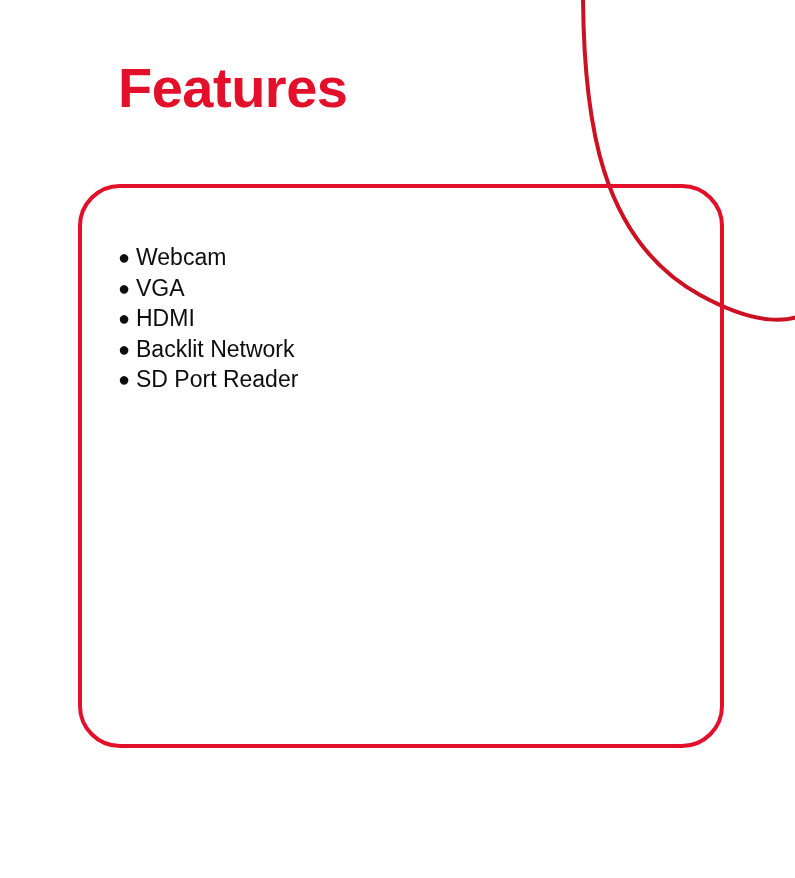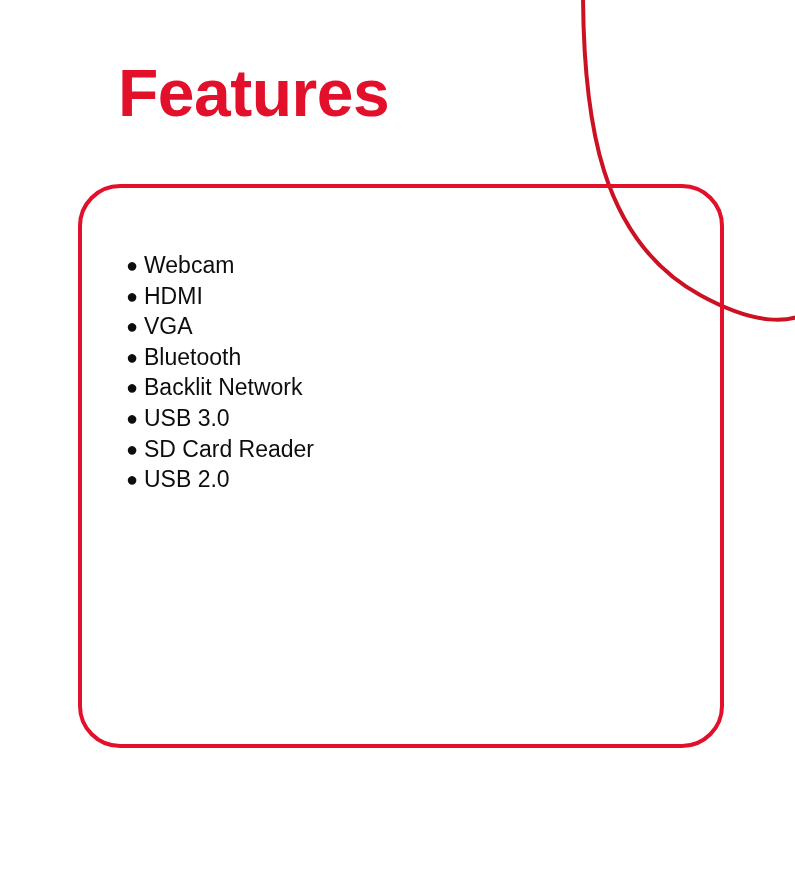--- a/index.html
+++ b/index.html
@@ -25,21 +25,21 @@
     top: 0;
     left: 0;
     width: 795px;
     height: 878px;
     pointer-events: none;
   }
   .title {
     position: absolute;
     left: 118px;
     top: 60px;
-    font-size: 66px;
+    font-size: 56px;
     font-weight: bold;
     color: #e2102a;
     letter-spacing: -0.5px;
     line-height: 1;
     font-family: "Liberation Sans", sans-serif;
   }
   .feature-box {
     position: absolute;
     left: 78px;
     top: 184px;
@@ -47,21 +47,21 @@
     height: 564px;
     border: 4px solid #e2102a;
     border-radius: 42px;
     box-sizing: border-box;
     background: transparent;
   }
   .feature-list {
     position: absolute;
     left: 110px;
     top: 234px;
-    margin: 16px;
+    margin: 8px;
     padding: 0;
     list-style: none;
   }
   .feature-list li {
     font-size: 23px;
     color: #0d0d0d;
     line-height: 30.6px;
     white-space: nowrap;
     font-family: "Liberation Sans", sans-serif;
   }
@@ -86,22 +86,19 @@
   <svg class="decor-arc" viewBox="0 0 795 878" xmlns="http://www.w3.org/2000/svg">
     <path d="M583 -10 C 583 120, 600 240, 700 295 C 760 328, 790 320, 800 316" fill="none" stroke="#cc1122" stroke-width="4"></path>
   </svg>
 
   <div class="title">Features</div>
 
   <div class="feature-box"></div>
 
   <ul class="feature-list">
     <li><span class="bullet">●</span><span class="item-label">Webcam</span></li>
+    <li><span class="bullet">●</span><span class="item-label">VGA</span></li>
     <li><span class="bullet">●</span><span class="item-label">HDMI</span></li>
-    <li><span class="bullet">●</span><span class="item-label">VGA</span></li>
-    <li><span class="bullet">●</span><span class="item-label">Bluetooth</span></li>
     <li><span class="bullet">●</span><span class="item-label">Backlit Network</span></li>
-    <li><span class="bullet">●</span><span class="item-label">USB 3.0</span></li>
-    <li><span class="bullet">●</span><span class="item-label">SD Card Reader</span></li>
-    <li><span class="bullet">●</span><span class="item-label">USB 2.0</span></li>
+    <li><span class="bullet">●</span><span class="item-label">SD Port Reader</span></li>
   </ul>
 
 </div>
 
 </body></html>

